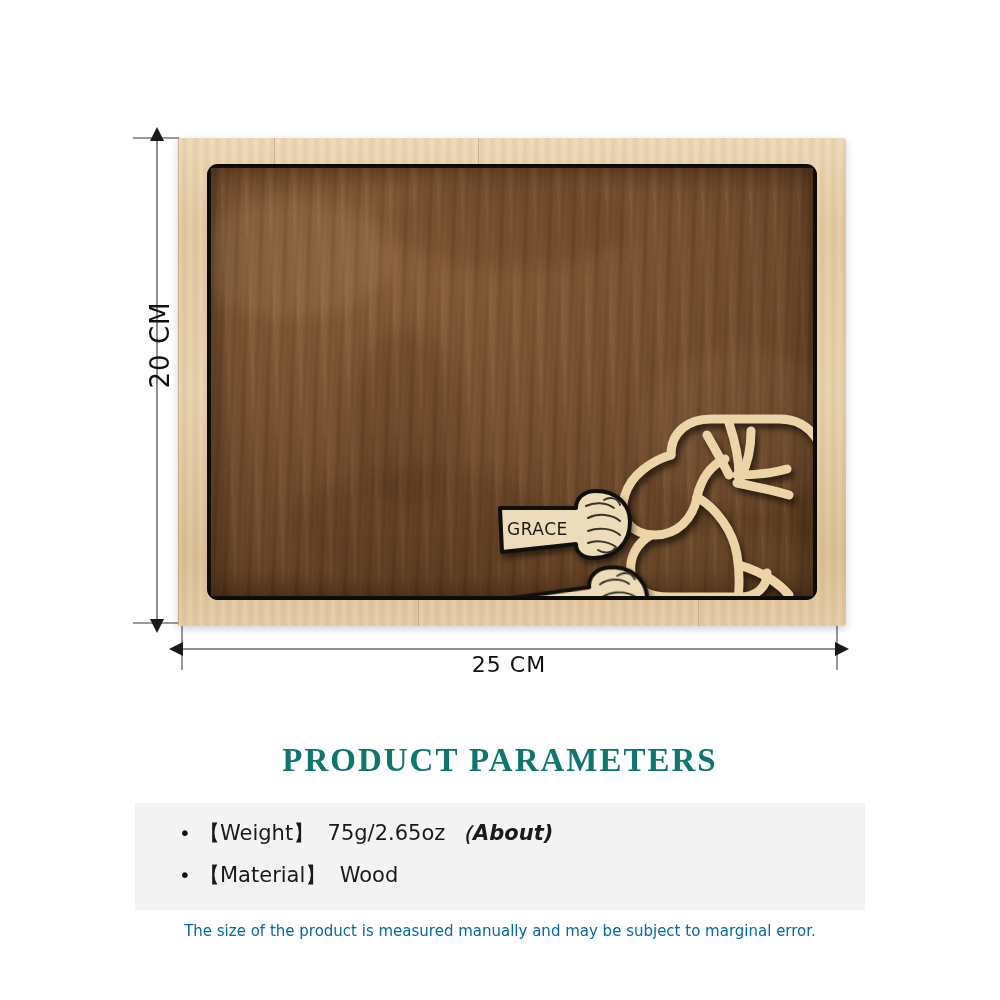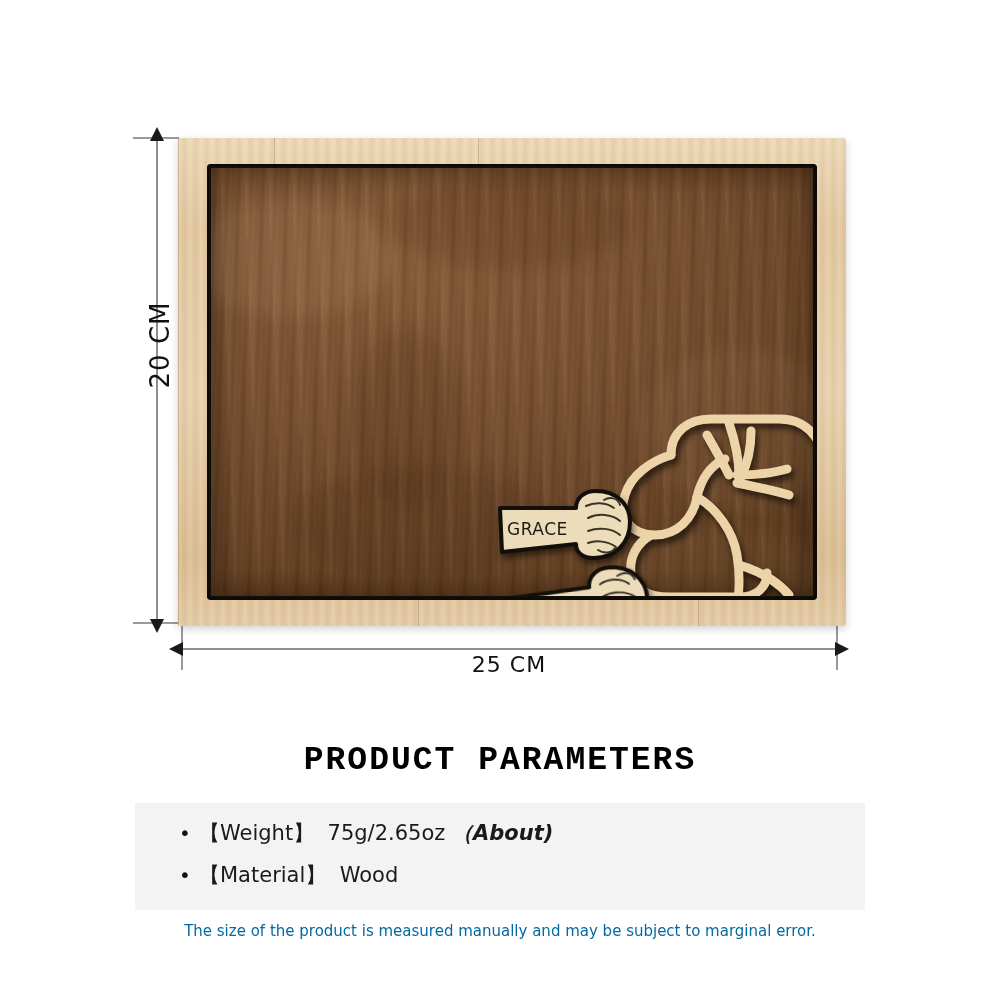--- a/index.html
+++ b/index.html
@@ -131,21 +131,21 @@
     background: rgba(120,92,58,0.28);
   }
 
   #wood-inner-bevel {
     position: absolute;
     left: 29px;
     top: 26px;
     right: 29px;
     bottom: 26px;
     background: #15100b;
-    border-radius: 4px;
+    border-radius: 11px;
     box-shadow: inset 0 0 6px rgba(0,0,0,0.9);
     text-align: center;
   }
 
   #wood-panel {
     position: absolute;
     left: 4px; top: 4px; right: 4px; bottom: 4px;
     overflow: hidden;
     background:
       repeating-linear-gradient(92deg,
@@ -195,25 +195,25 @@
   #name-fist-1 { left: 283px; top: 320px; width: 145px; height: 80px; }
   #name-fist-2 { left: 296px; top: 398px; width: 150px; height: 85px; }
 
   
   #params-heading {
     position: absolute;
     left: 0;
     top: 742px;
     width: 1000px;
     text-align: center;
-    font-family: Liberation Mono, monospace;
+    font-family: Liberation Serif, serif;
     font-weight: 700;
     font-size: 33px;
     letter-spacing: 2px;
-    color: #000000;
+    color: #0f766e;
   }
   #params-panel {
     position: absolute;
     left: 135px;
     top: 803px;
     width: 730px;
     height: 107px;
     background: #f3f3f3;
   }
   #params-list {

